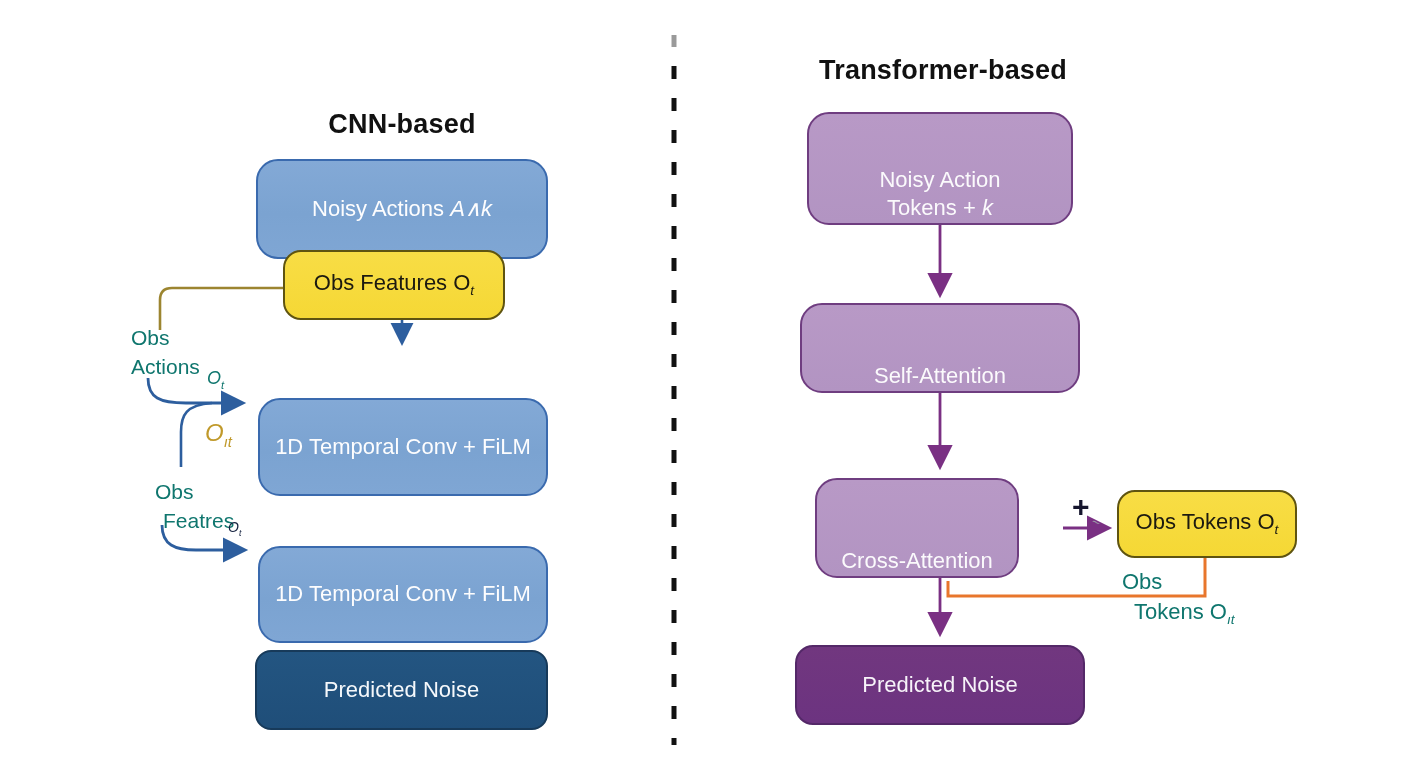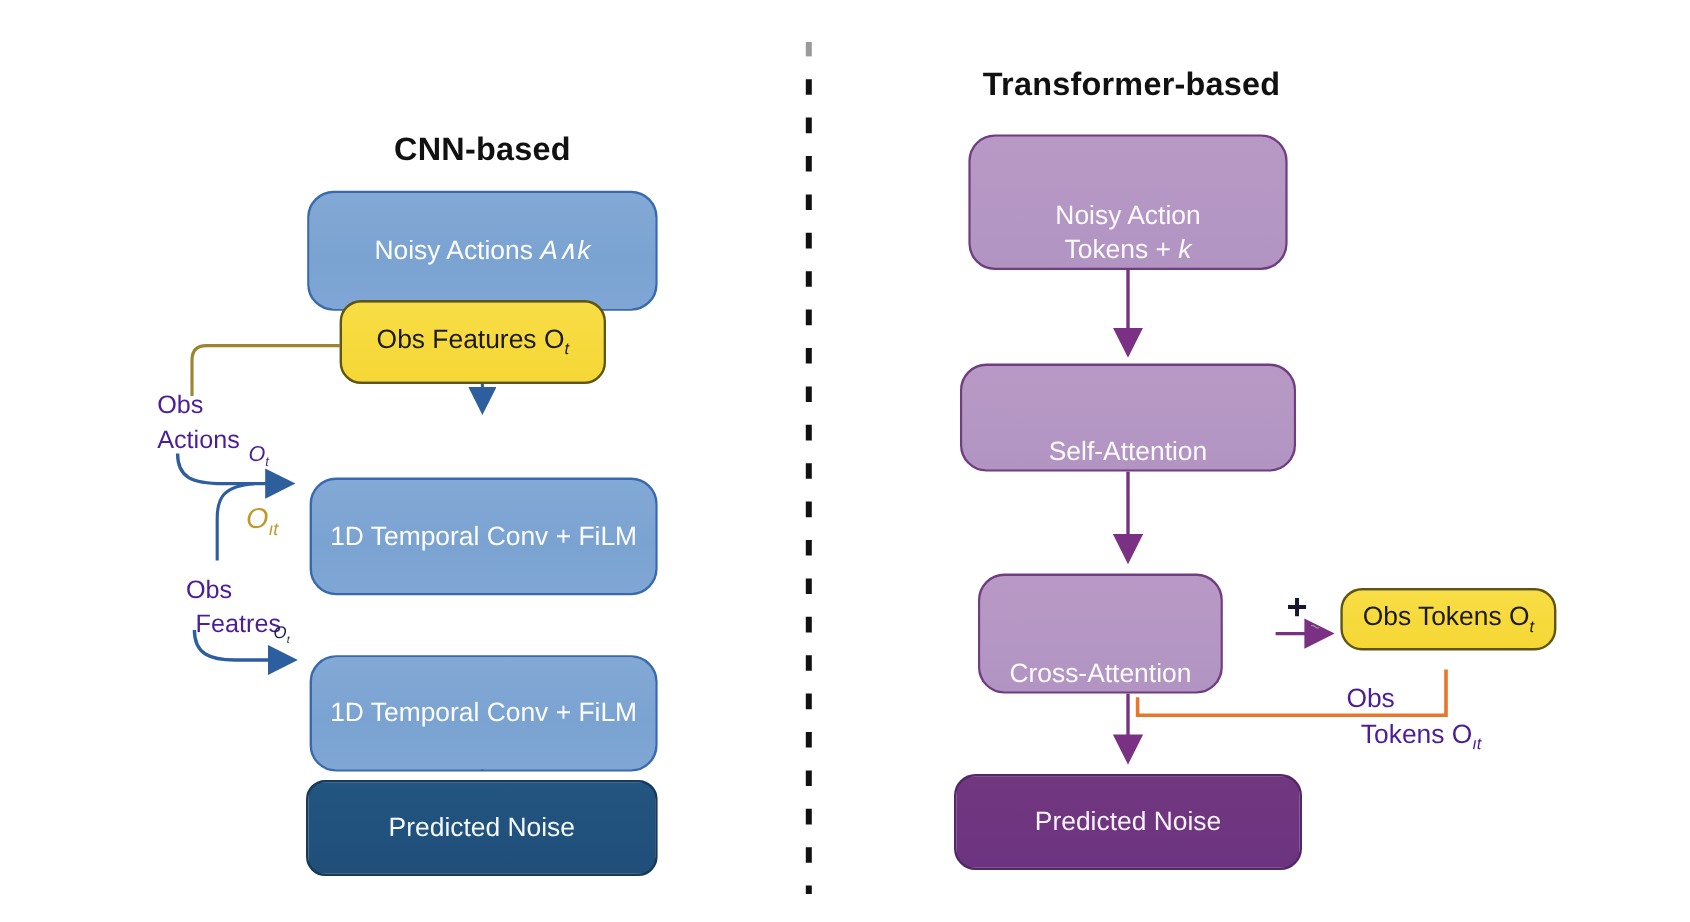--- a/index.html
+++ b/index.html
@@ -9,21 +9,21 @@
   .title{position:absolute;font-weight:bold;font-size:27px;color:#111;letter-spacing:.2px;text-align:center;}
   .box{position:absolute;display:flex;flex-direction:column;align-items:center;justify-content:center;
        text-align:center;font-size:22px;line-height:1.3;box-sizing:border-box;}
   .blue{background:linear-gradient(180deg,#83a9d6,#7ba3d1 55%,#7fa6d4);border:2.5px solid #3a6aae;color:#fdfdfe;margin-top:46px;}
   .darkblue{background:linear-gradient(180deg,#235581,#1f4e79);border:2.5px solid #173a5a;color:#f5f8fb;}
   .yellow{background:linear-gradient(180deg,#f8dd45,#f5d835);border:2.5px solid #5f5410;color:#1c1a10;}
   .purple{background:linear-gradient(180deg,#b成99c6,#b294c2);border:2.5px solid #6f3d80;color:#fbfafc;justify-content:flex-end;}
   .purple{background:linear-gradient(180deg,#b899c6,#b294c2);border:2.5px solid #6f3d80;color:#fbfafc;}
   .darkpurple{background:linear-gradient(180deg,#71377f,#6c3380);border:2.5px solid #542868;color:#f7f3f9;}
   .r22{border-radius:22px;} .r18{border-radius:18px;} .r16{border-radius:16px;}
-  .lbl{position:absolute;color:#4c1d95;font-size:21px;line-height:1.38;}
+  .lbl{position:absolute;color:#0f766e;font-size:21px;line-height:1.38;}
   .math{font-style:italic;}
   sub{font-size:.62em;}
   .gold{color:#c0992a;}
   .plus{position:absolute;font-size:30px;font-weight:bold;color:#16162e;}
   .plustick{position:absolute;font-size:14px;color:#9a9aa6;transform:rotate(18deg);}
 </style>
 </head>
 <body>
 
 <div class="canvas">
@@ -113,21 +113,21 @@
     <span>Self-Attention</span>
   </div>
 
   <div class="box purple r22" style="left:815px;top:478px;width:204px;height:100px;">
     <span>Cross-Attention</span>
   </div>
 
   <div class="plus" style="left:1072px;top:490px;">+</div>
   <div class="plustick" style="left:1092px;top:514px;">~</div>
 
-  <div class="box yellow r18" style="left:1117px;top:490px;width:180px;height:52px;">
+  <div class="box yellow r18" style="left:1117px;top:490px;width:180px;height:68px;">
     <span><span>Obs Tokens O</span><sub class="math">t</sub></span>
   </div>
 
   <div class="lbl" style="left:1122px;top:567px;font-size:22px;">
     <div>Obs</div>
     <div style="margin-left:12px;"><span>Tokens O</span><sub class="math">ıt</sub></div>
   </div>
 
   <div class="box darkpurple r18" style="left:795px;top:645px;width:290px;height:80px;">
     <span>Predicted Noise</span>

